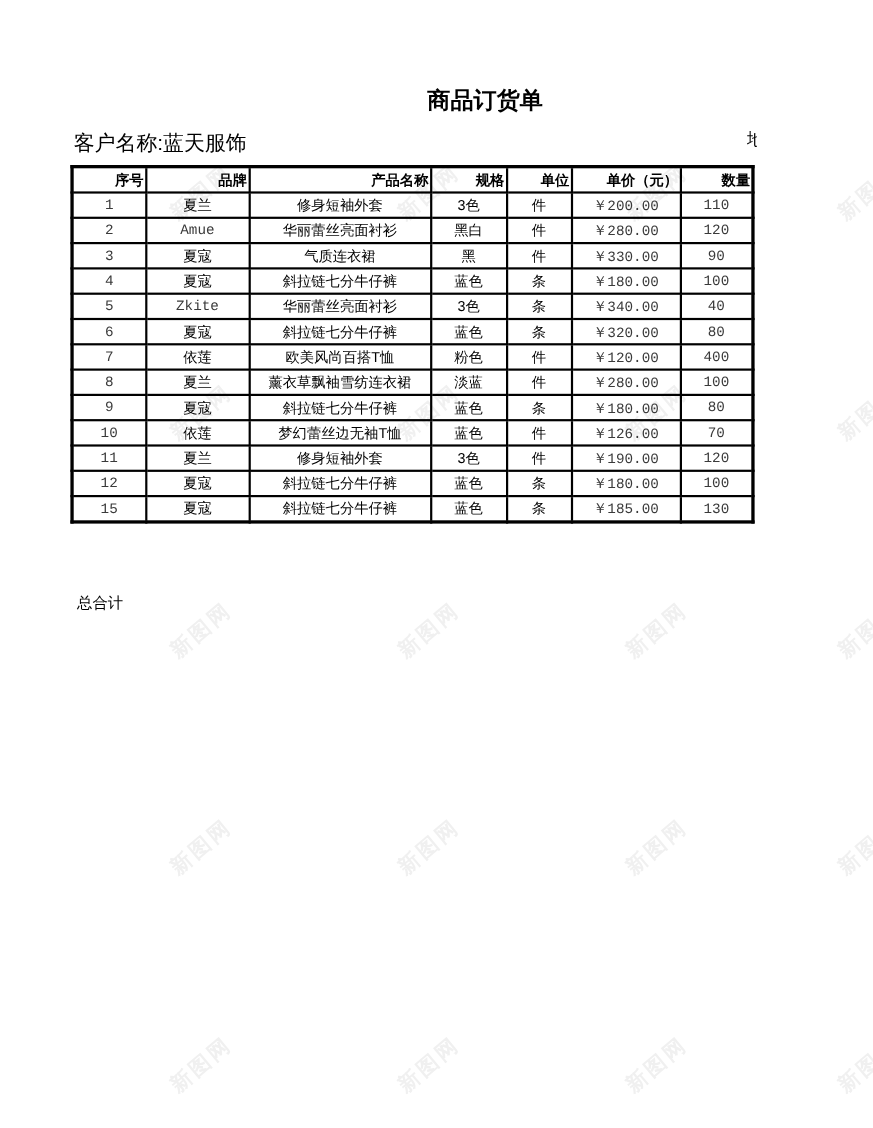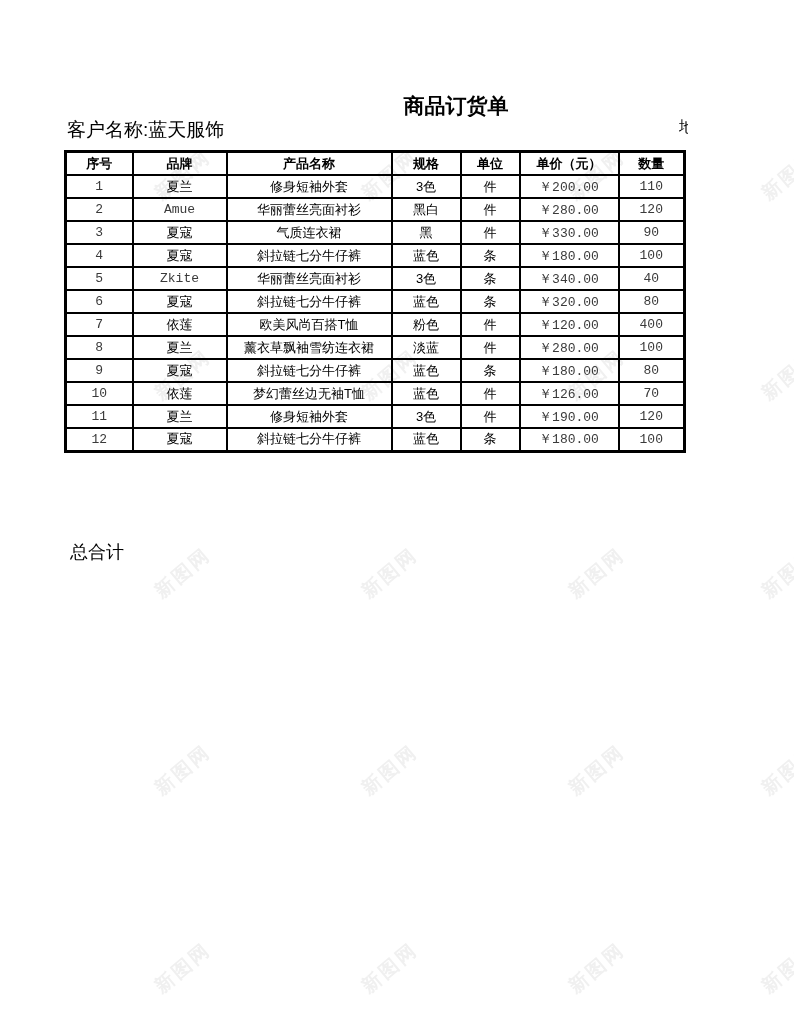--- a/index.html
+++ b/index.html
@@ -10,48 +10,48 @@
   
   .wm-layer{position:absolute;inset:0;z-index:0;pointer-events:none;}
   .wm{
     position:absolute;transform:translate(-50%,-50%) rotate(-40deg);
     font-size:19px;font-weight:bold;letter-spacing:3px;color:#f0f0f0;
     white-space:nowrap;user-select:none;
   }
   .content{position:absolute;inset:0;z-index:1;}
   .title{
     position:absolute;top:76px;left:440px;transform:translateX(-50%);
-    font-size:21px;font-weight:bold;white-space:nowrap;margin:16px;
+    font-size:21px;font-weight:bold;white-space:nowrap;margin:1px;
   }
   .customer{
     position:absolute;top:117px;left:67px;font-size:19px;white-space:nowrap;
   }
   .addr-clip{
     position:absolute;top:117px;left:679px;width:9px;height:18px;
     overflow:hidden;font-size:16px;white-space:nowrap;
   }
   table.order{
     position:absolute;top:150px;left:64px;border-collapse:collapse;
     table-layout:fixed;width:619px;background:transparent;
     border:3px solid #000;
   }
   table.order th,table.order td{
     border:2px solid #000;padding:0 1px;text-align:center;vertical-align:middle;
     font-size:13px;overflow:hidden;white-space:nowrap;background:transparent;
   }
-  table.order th{font-weight:bold;height:21px;}
+  table.order th{font-weight:bold;height:21px;text-align:right;}
   table.order tbody tr{height:23px;}
   table.order tbody tr:nth-child(14){height:18px;}
   table.order tbody tr:nth-child(15){height:15px;}
   .latin{
     font-family:"Liberation Mono","DejaVu Sans Mono",monospace;
     color:#3a3a3a;font-size:13px;letter-spacing:0px;
   }
   .grand-total{
-    position:absolute;top:540px;left:70px;font-size:18px;white-space:nowrap;
+    position:absolute;top:540px;left:70px;font-size:14px;white-space:nowrap;
   }
 </style>
 </head>
 <body>
 
 <div class="canvas">
 
   <div class="wm-layer">
       <span class="wm" style="left: 183px; top: 175px; color: rgb(240, 240, 240);">新图网</span>
       <span class="wm" style="left: 390px; top: 175px; color: rgb(240, 240, 240);">新图网</span>
@@ -207,18 +207,27 @@
           </tr>
           <tr>
             <td class="latin">12</td>
             <td>夏寇</td>
             <td>斜拉链七分牛仔裤</td>
             <td>蓝色</td>
             <td>条</td>
             <td class="latin">￥180.00</td>
             <td class="latin">100</td>
           </tr>
+          <tr>
+            <td class="latin">15</td>
+            <td>夏寇</td>
+            <td>斜拉链七分牛仔裤</td>
+            <td>蓝色</td>
+            <td>条</td>
+            <td class="latin">￥185.00</td>
+            <td class="latin">130</td>
+          </tr>
         </tbody>
     </table>
 
     <div class="grand-total">总合计</div>
   </div>
 </div>
 
 </body></html>

